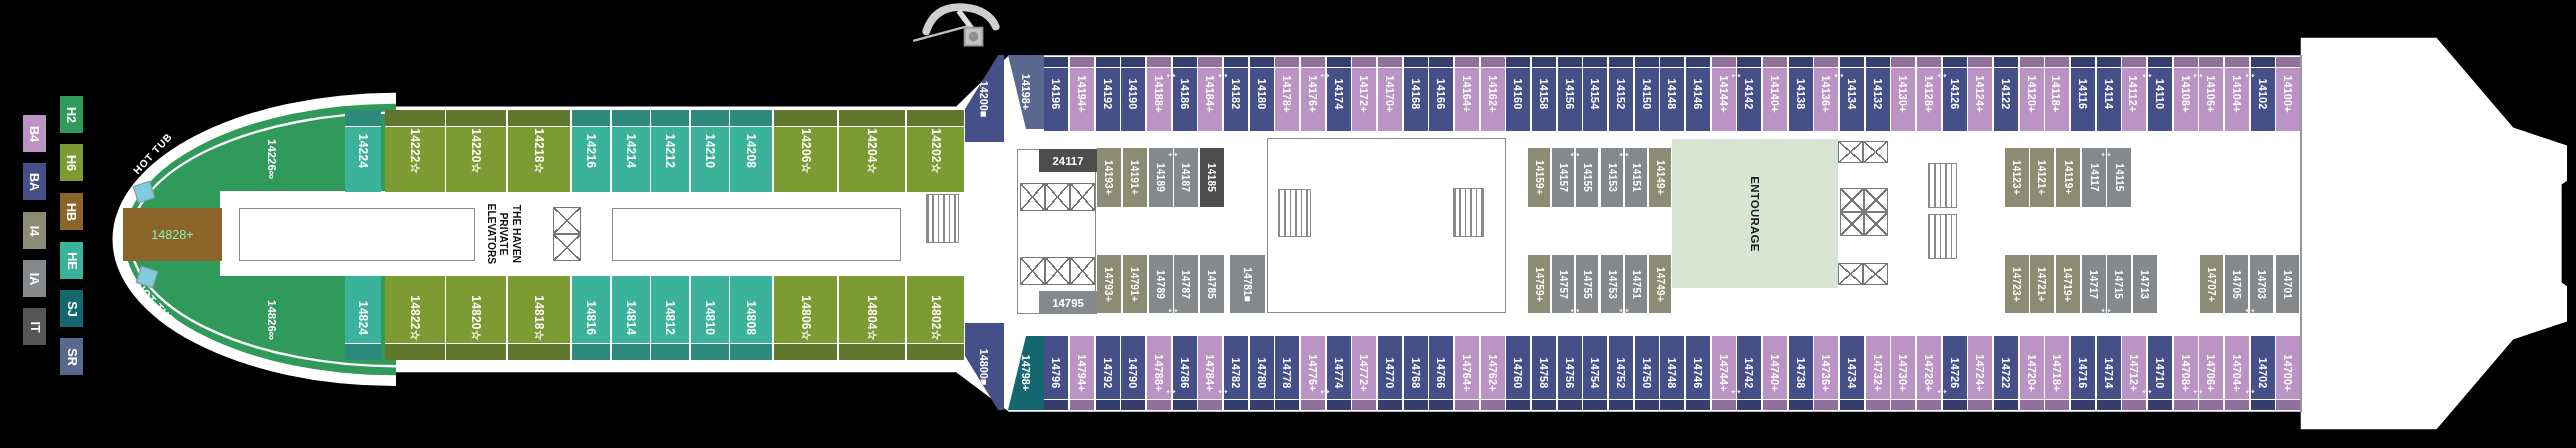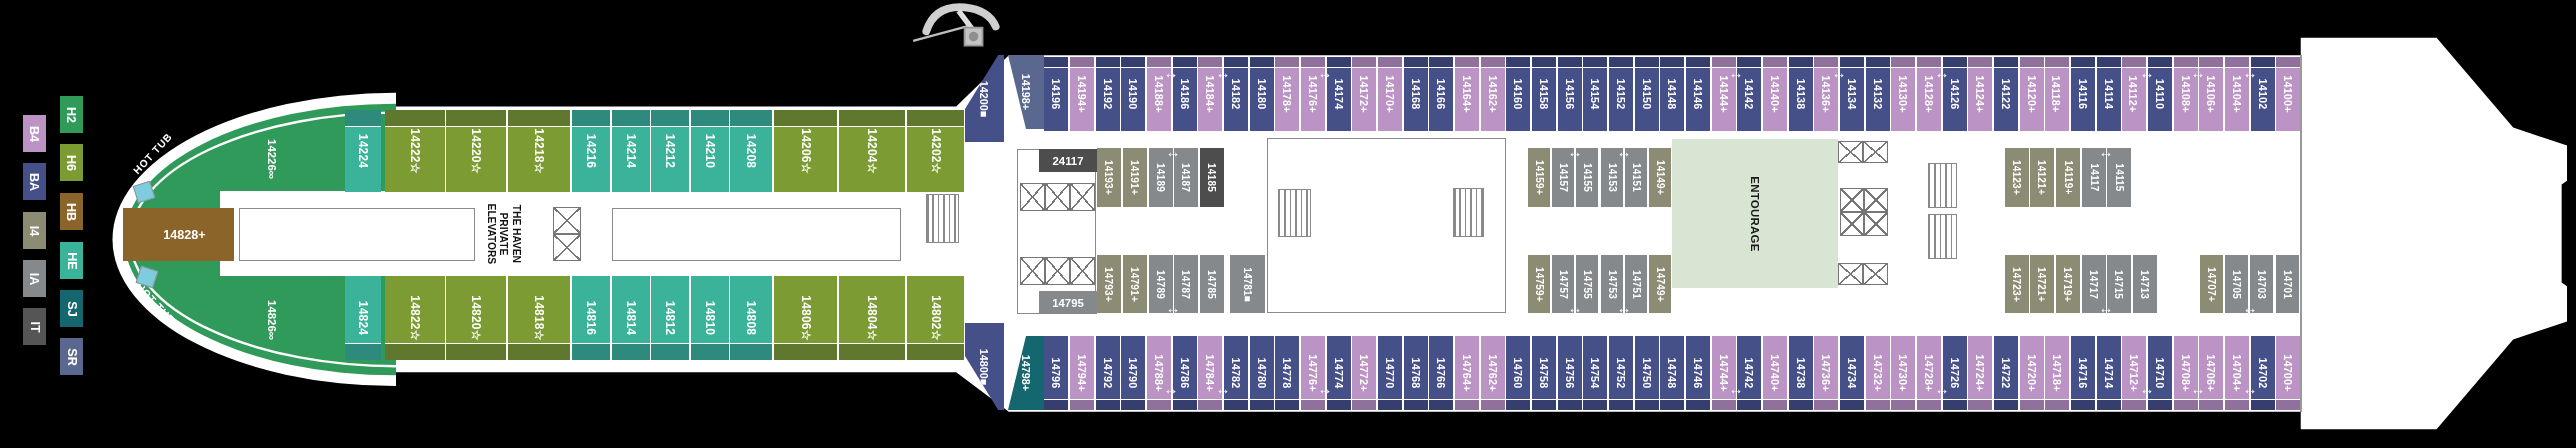--- a/index.html
+++ b/index.html
@@ -29,21 +29,21 @@
   
   .lgd{position:absolute;width:23px;height:37px;display:flex;align-items:center;justify-content:center;z-index:6;}
   .lgd span{transform:rotate(90deg);color:#fff;font-weight:bold;font-size:12.6px;}
   
   #hottub-top,#hottub-bot{width:16px;height:16px;background:#7fccdf;border:1.8px solid #8d9296;z-index:6;}
   .httxt{position:absolute;color:#fff;font-weight:bold;font-size:10.2px;letter-spacing:0.9px;z-index:6;white-space:nowrap;}
   #entourage{background:#d8e5d2;z-index:4;display:flex;align-items:center;justify-content:center;}
   #entourage span{transform:rotate(90deg);font-weight:bold;color:#1a1a1a;font-size:11.4px;letter-spacing:0.3px;}
   #haven-el-text{z-index:6;display:flex;align-items:center;justify-content:center;}
   #haven-el-text div{transform:rotate(90deg);transform-origin:center;color:#111;font-weight:bold;font-size:10.2px;line-height:12.6px;white-space:nowrap;text-align:center;}
-  #owner-suite{display:flex;align-items:center;justify-content:center;color:#ffffff;font-weight:bold;font-size:12.6px;z-index:6;padding-left:12px;}
+  #owner-suite{display:flex;align-items:center;justify-content:center;color:#86efac;font-weight:normal;font-size:12.6px;z-index:6;}
   .slab{position:absolute;display:flex;align-items:center;justify-content:center;z-index:6;}
   .slab span{transform:rotate(90deg);color:#fff;font-weight:bold;font-size:10.8px;white-space:nowrap;}
   #aft-wall{position:absolute;width:1.5px;background:#999;z-index:5;}
 </style>
 </head>
 <body>
 
 <div id="stage">
 
   <svg id="hull-svg" width="2576" height="449" viewBox="0 0 4305 750">

